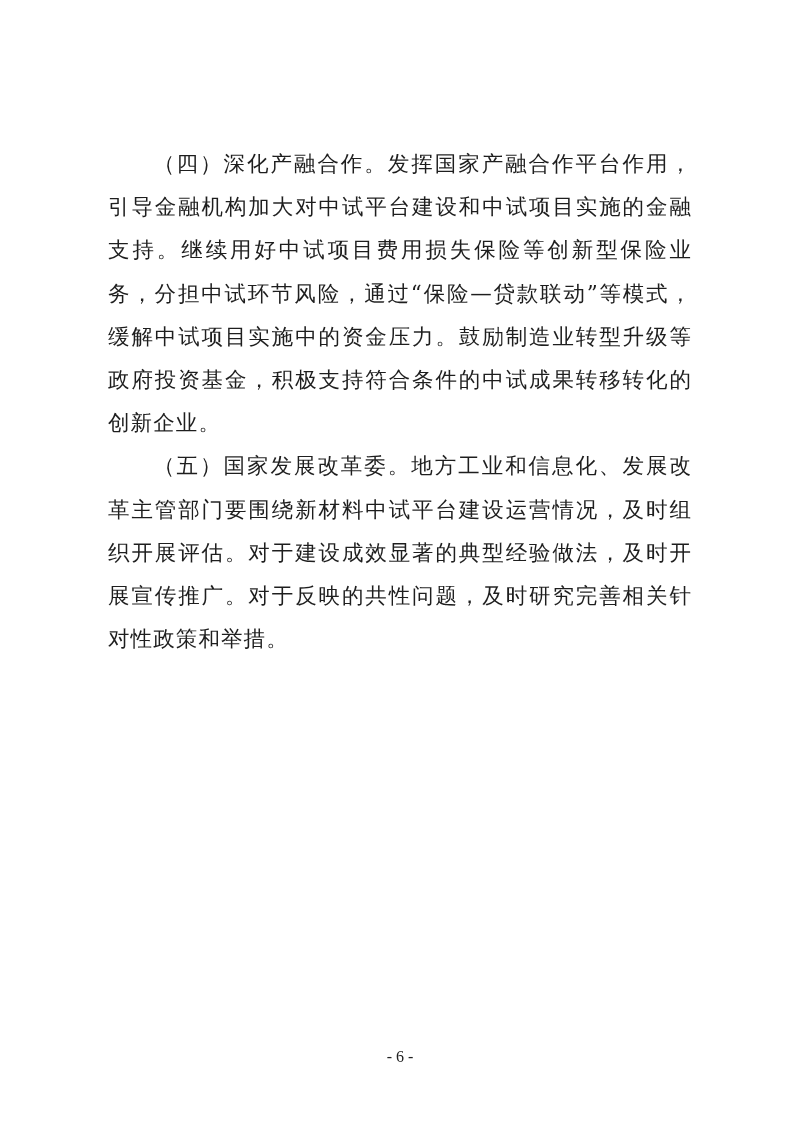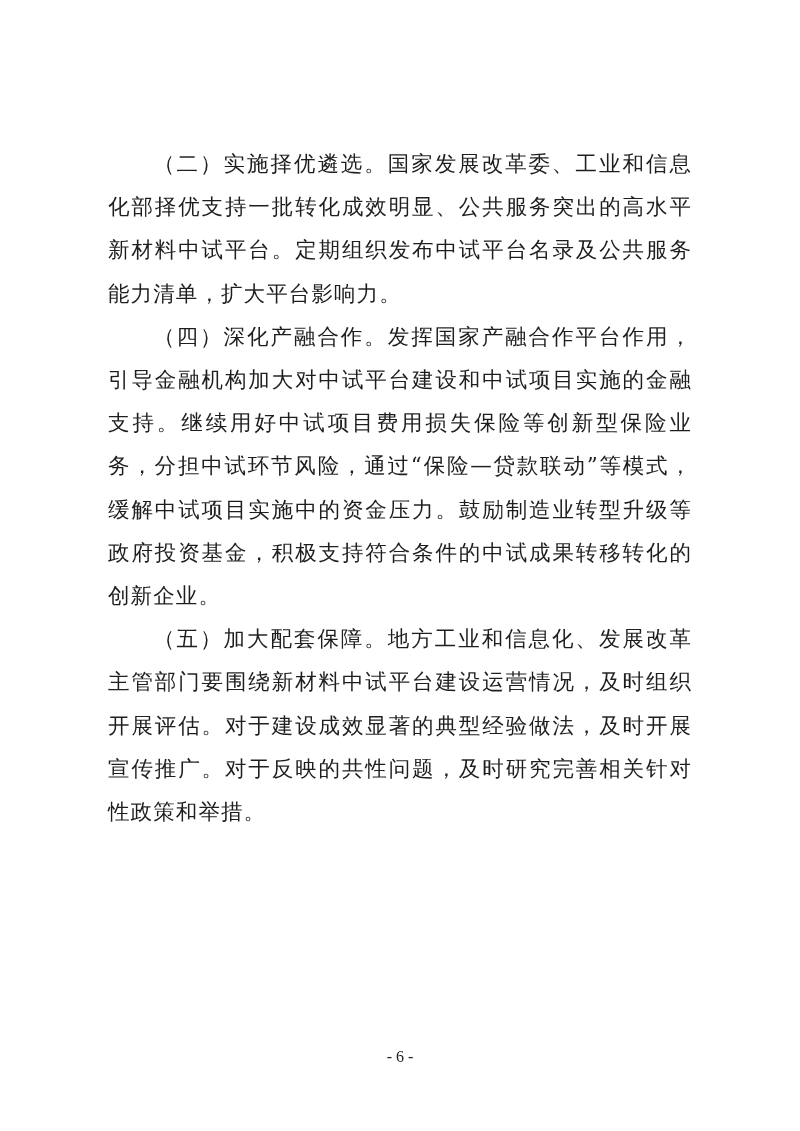--- a/index.html
+++ b/index.html
@@ -22,18 +22,17 @@
     position: absolute; left: 0; width: 800px; top: 1048px; text-align: center;
     font-family: "Liberation Serif", "DejaVu Serif", serif;
     font-size: 16px; color: #222;
   }
 </style>
 </head>
 <body>
 
 <div class="page">
   <div class="content">
-    <p class="para"><span class="heading">（二）实施择优遴选。</span><span>国家发展改革委、工业和信息化部择优支持一批转化成效明显、公共服务突出的高水平新材料中试平台。定期组织发布中试平台名录及公共服务能力清单，扩大平台影响力。</span></p>
     <p class="para"><span class="heading">（四）深化产融合作。</span><span>发挥国家产融合作平台作用，引导金融机构加大对中试平台建设和中试项目实施的金融支持。继续用好中试项目费用损失保险等创新型保险业务，分担中试环节风险，通过“保险—贷款联动”等模式，缓解中试项目实施中的资金压力。鼓励制造业转型升级等政府投资基金，积极支持符合条件的中试成果转移转化的创新企业。</span></p>
-    <p class="para"><span class="heading">（五）加大配套保障。</span><span>地方工业和信息化、发展改革主管部门要围绕新材料中试平台建设运营情况，及时组织开展评估。对于建设成效显著的典型经验做法，及时开展宣传推广。对于反映的共性问题，及时研究完善相关针对性政策和举措。</span></p>
+    <p class="para"><span class="heading">（五）国家发展改革委。</span><span>地方工业和信息化、发展改革主管部门要围绕新材料中试平台建设运营情况，及时组织开展评估。对于建设成效显著的典型经验做法，及时开展宣传推广。对于反映的共性问题，及时研究完善相关针对性政策和举措。</span></p>
   </div>
   <div class="page-number">- 6 -</div>
 </div>
 
 </body></html>

